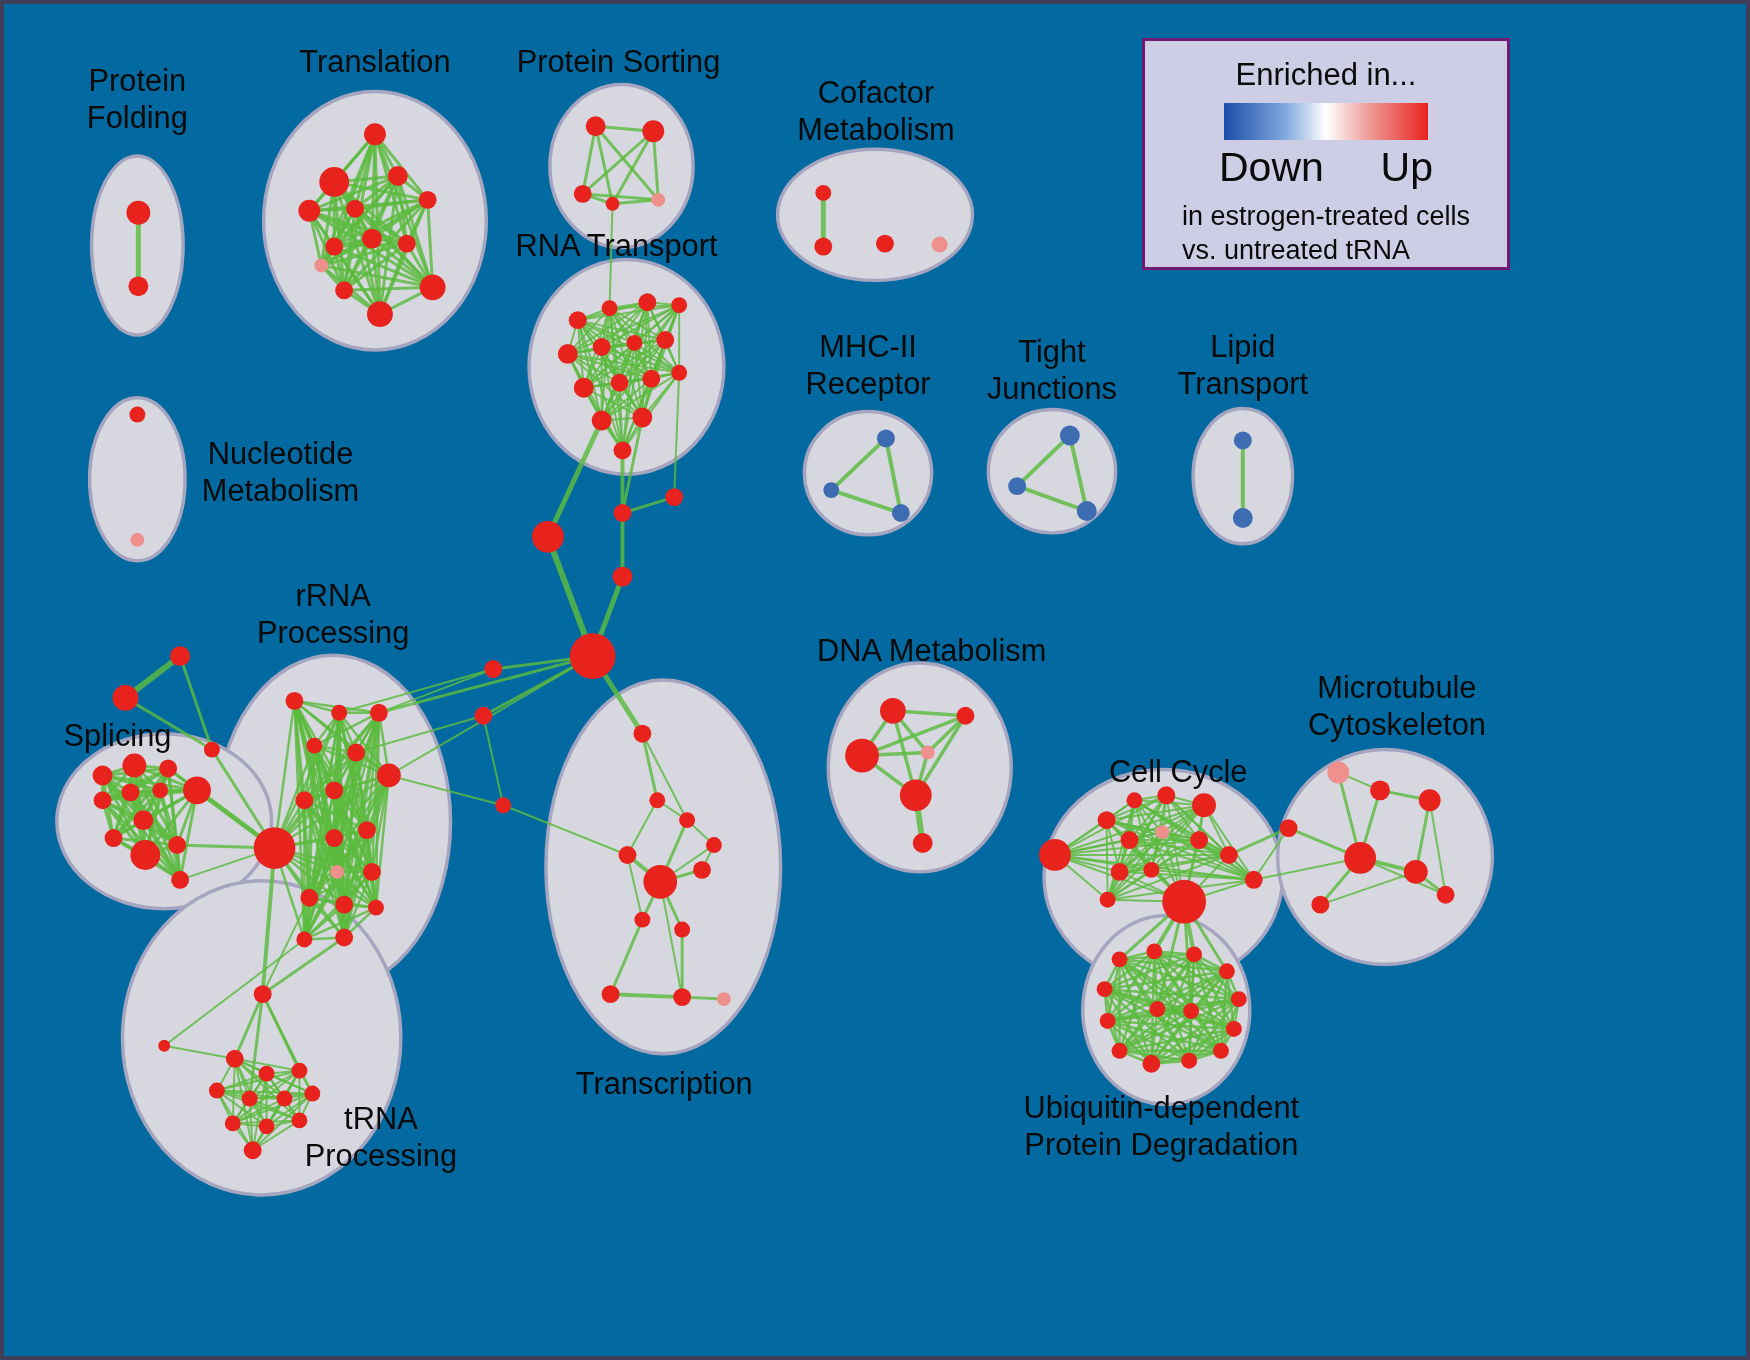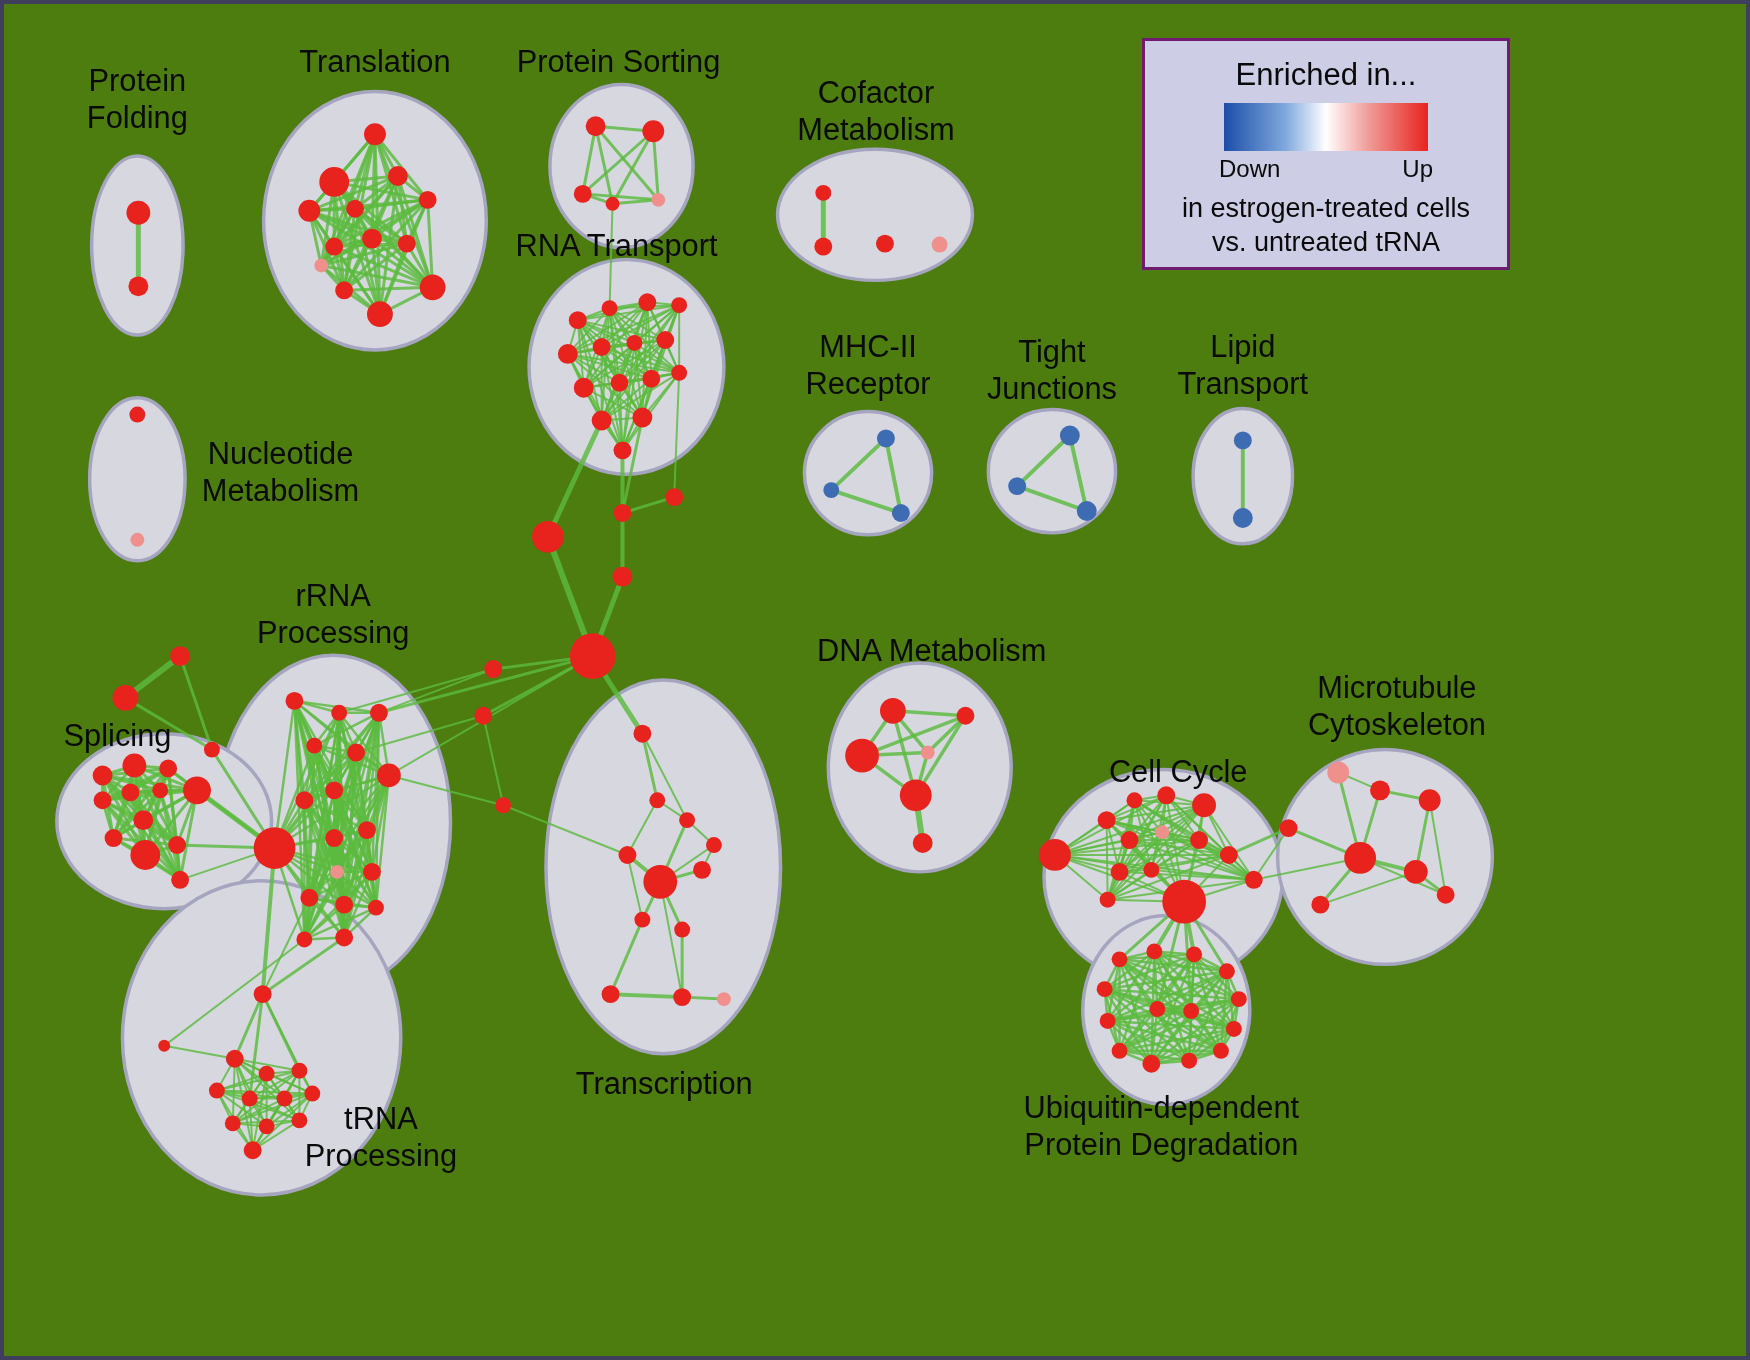--- a/index.html
+++ b/index.html
@@ -1,20 +1,20 @@
 <!DOCTYPE html>
 <html><head>
 <meta charset="utf-8">
 <style>
   html,body{margin:0;padding:0;background:#9a9ab4;}
   .stage{
     position:relative;
     width:1750px;height:1360px;
     box-sizing:border-box;
-    background:#4d7c0f;
+    background:#0369a1;
     border:4px solid #3f3f5c;
     overflow:hidden;
     font-family:"Liberation Sans", sans-serif;
   }
   #network{position:absolute;inset:0;width:100%;height:100%;}
   .legend{
     position:absolute;
     left:1138px;top:34px;
     width:368px;height:232px;
     box-sizing:border-box;
@@ -23,23 +23,23 @@
     display:flex;flex-direction:column;align-items:center;
     color:#0a0a0a;
   }
   .legend-title{font-size:31px;margin-top:16px;}
   .legend-gradient{
     width:204px;height:48px;margin-top:10px;
     background:linear-gradient(90deg,#1c4ea8 0%,#7fa8dd 30%,#ffffff 50%,#efa09c 70%,#e8231e 100%);
   }
   .legend-scale-labels{
     width:214px;display:flex;justify-content:space-between;
-    font-size:24px;margin-top:4px;
+    font-size:41px;margin-top:4px;
   }
-  .legend-sub{font-size:27px;line-height:34px;text-align:center;margin-top:8px;}
+  .legend-sub{font-size:27px;line-height:34px;text-align:left;margin-top:8px;}
 </style>
 </head>
 <body>
 
 <div class="stage">
 
   <svg id="network" viewBox="0 0 1750 1360" xmlns="http://www.w3.org/2000/svg">
       <ellipse cx="133" cy="243" rx="46" ry="90" fill="#d7d7e0" stroke="#a5a5c0" stroke-width="3.5"></ellipse>
       <ellipse cx="372" cy="218" rx="112" ry="130" fill="#d7d7e0" stroke="#a5a5c0" stroke-width="3.5"></ellipse>
       <ellipse cx="620" cy="163" rx="72" ry="82" fill="#d7d7e0" stroke="#a5a5c0" stroke-width="3.5"></ellipse>

